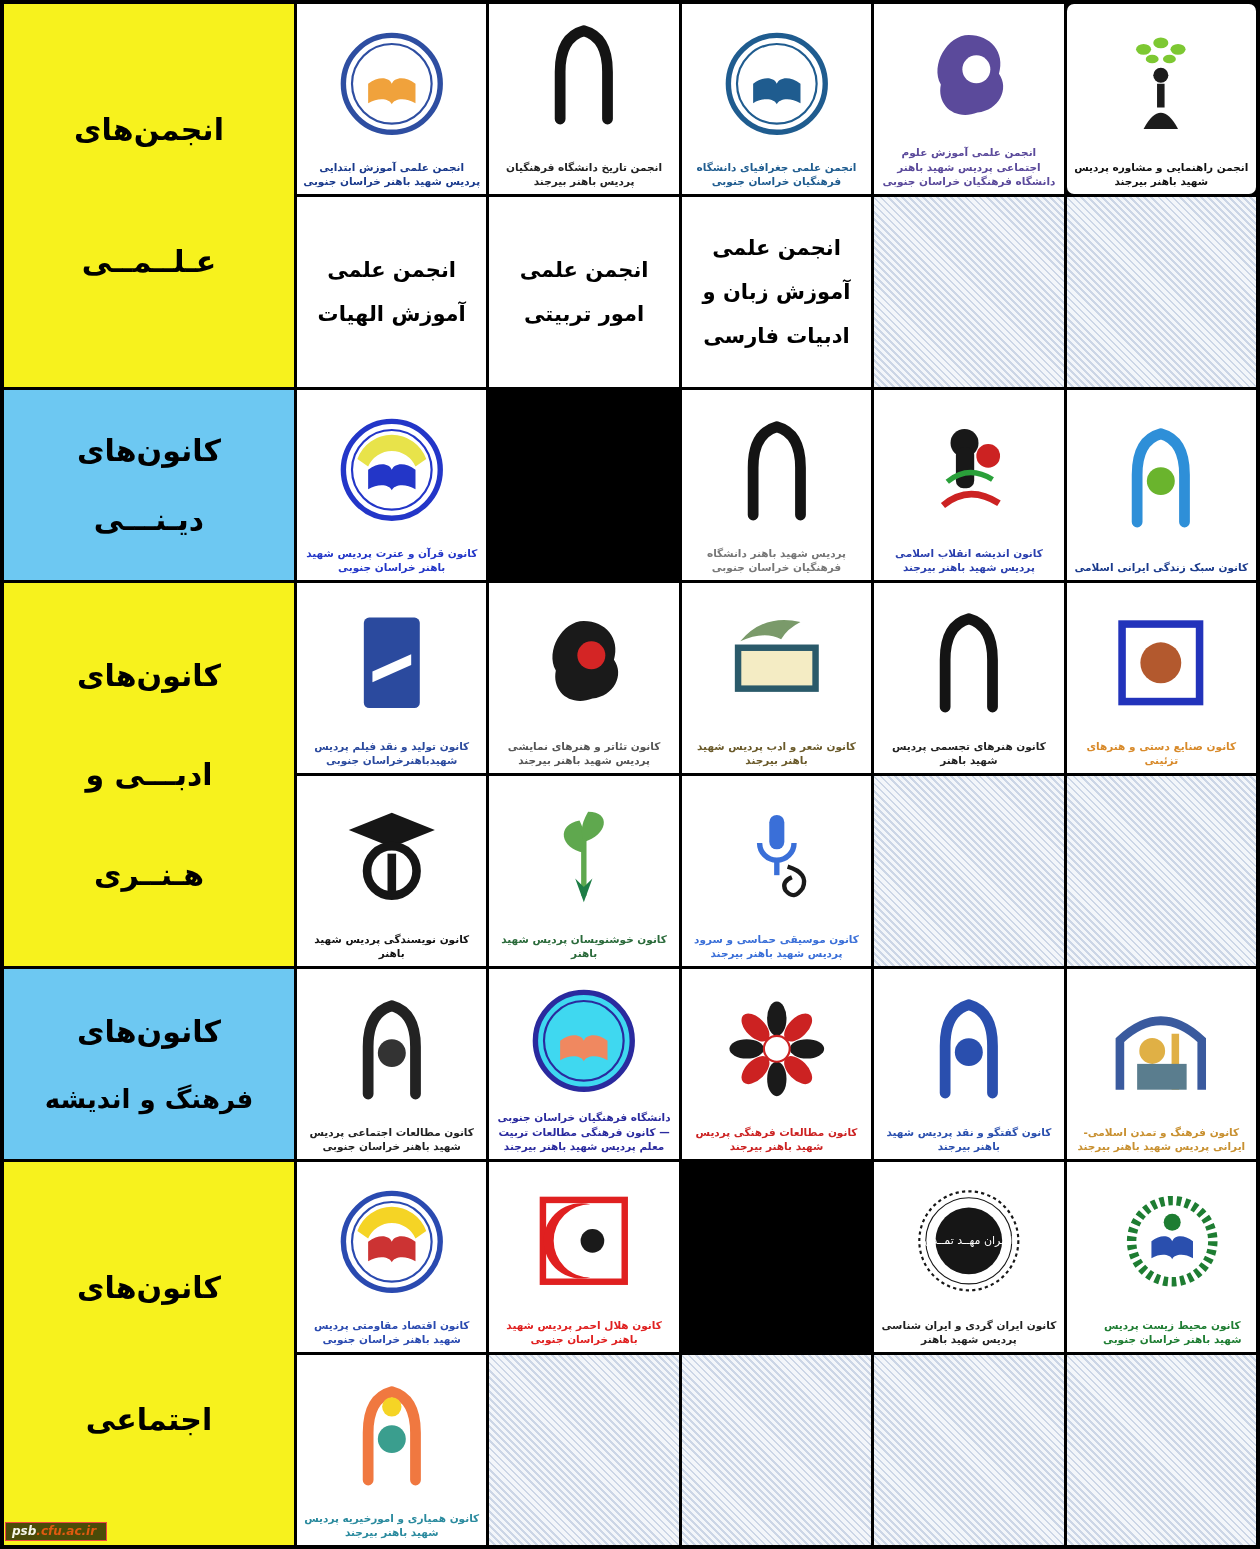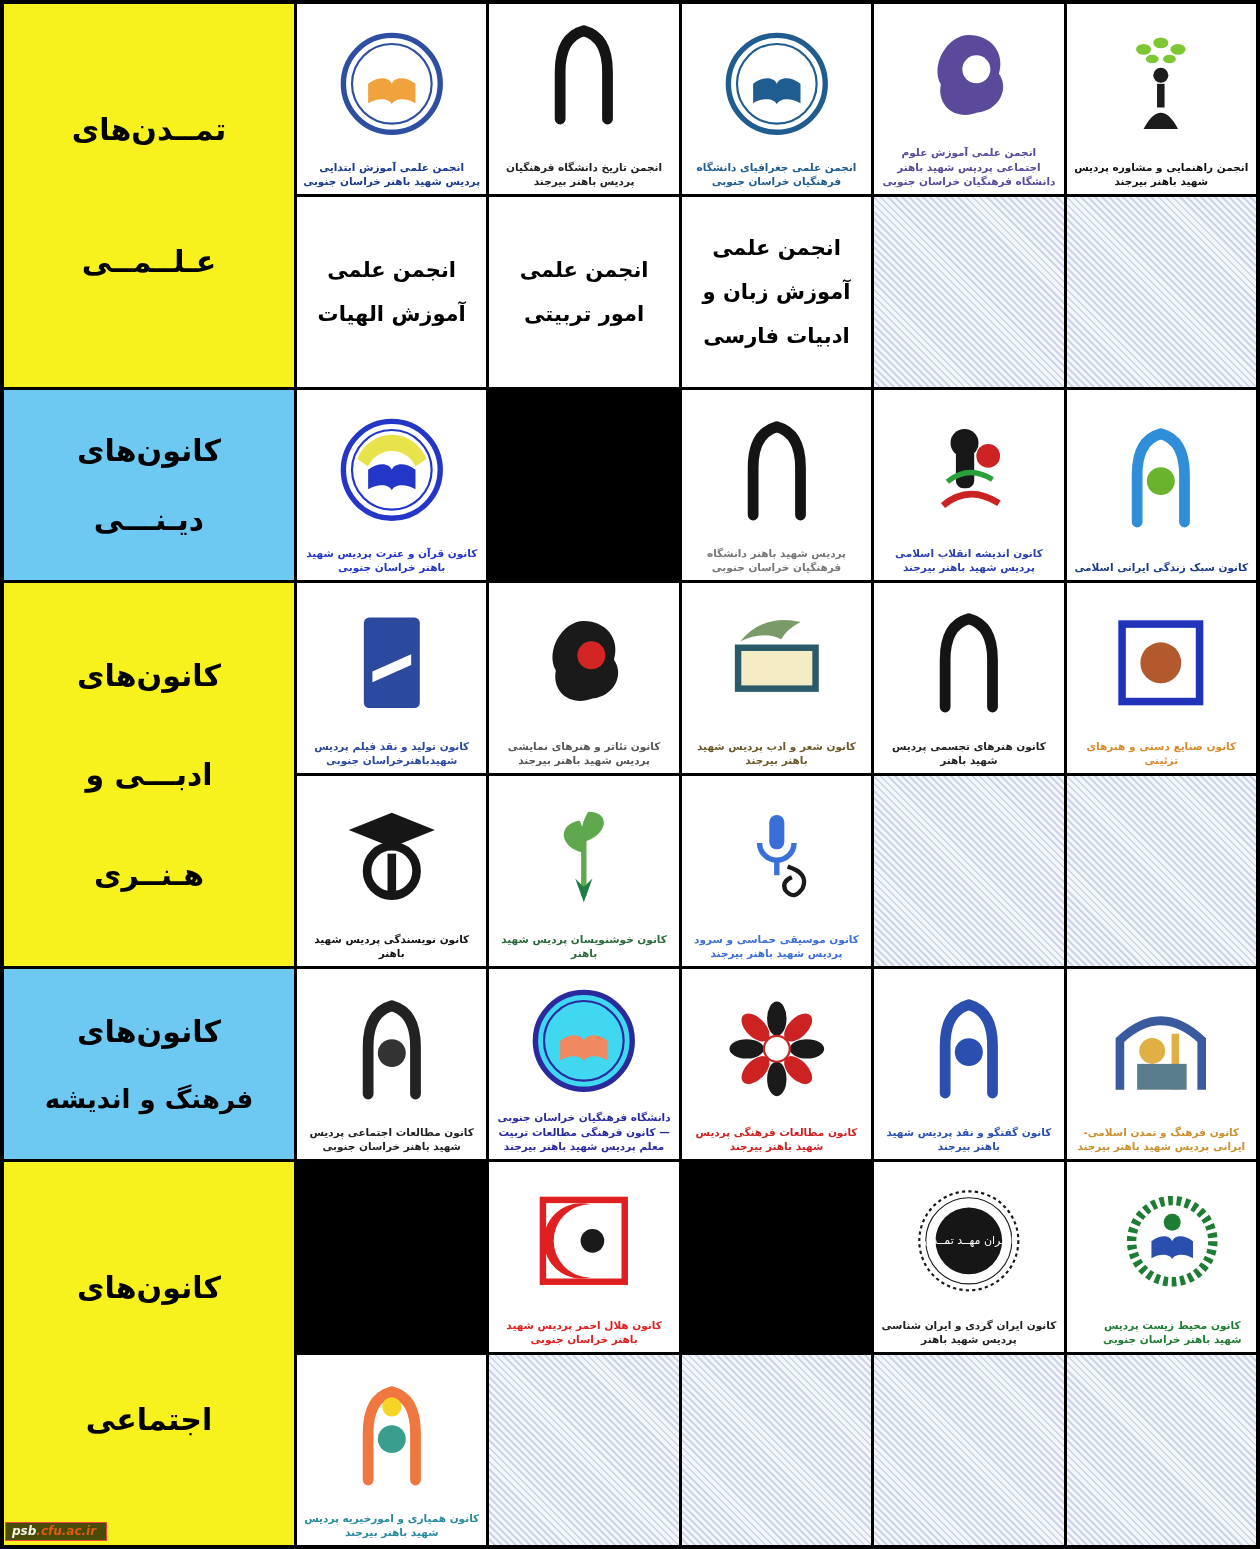--- a/index.html
+++ b/index.html
@@ -27,21 +27,21 @@
         padding:1px 10px 2px 6px;font-size:12px;font-style:italic;font-weight:bold;letter-spacing:0;}
   #watermark .wm-prefix{color:#f5f5e8;}
   #watermark .wm-suffix{color:#e05a10;}
 </style>
 </head>
 <body>
 
 <div id="poster">
   <div id="grid">
       <div class="cell section-header" style="background: rgb(247, 242, 29); grid-area: 1 / 1 / span 2;">
-        <div class="hline">تمــدن‌های</div>
+        <div class="hline">انجمن‌های</div>
         <div class="hline">عـلــمــی</div>
       </div>
       <div class="cell logo-cell" style="grid-area: 1 / 2;">
         <div class="emblem">
           <svg viewBox="0 0 100 100">
             <circle cx="50" cy="50" r="45" fill="#ffffff" stroke="#2e4ea1" stroke-width="5"></circle>
             <circle cx="50" cy="50" r="37" fill="none" stroke="#2e4ea1" stroke-width="2"></circle>
             <path d="M28,50C38,42 48,44 50,50C52,44 62,42 72,50L72,68C62,62 52,64 50,69C48,64 38,62 28,68Z" fill="#f0a23c"></path>
           </svg>
         </div>
@@ -67,21 +67,21 @@
       </div>
       <div class="cell logo-cell" style="grid-area: 1 / 5;">
         <div class="emblem">
           <svg viewBox="0 0 100 100">
             <path d="M50,12C70,12 84,28 78,48C88,62 78,82 58,84C38,92 20,78 24,58C14,40 30,12 50,12Z" fill="#5b4a9b"></path>
             <circle cx="57" cy="44" r="13" fill="#ffffff"></circle>
           </svg>
         </div>
         <div class="caption" style="color: rgb(91, 74, 155);">انجمن علمی آموزش علوم اجتماعی پردیس شهید باهنر دانشگاه فرهنگیان خراسان جنوبی</div>
       </div>
-      <div class="cell logo-cell" style="grid-area: 1 / 6;">
+      <div class="cell logo-cell" style="grid-area: 1 / 6; border-radius: 7px;">
         <div class="emblem">
           <svg viewBox="0 0 100 100">
             <g fill="#7dc832">
               <ellipse cx="34" cy="18" rx="7" ry="5"></ellipse>
               <ellipse cx="50" cy="12" rx="7" ry="5"></ellipse>
               <ellipse cx="66" cy="18" rx="7" ry="5"></ellipse>
               <ellipse cx="42" cy="27" rx="6" ry="4"></ellipse>
               <ellipse cx="58" cy="27" rx="6" ry="4"></ellipse>
             </g>
             <circle cx="50" cy="42" r="7" fill="#1c1c1c"></circle>
@@ -295,20 +295,31 @@
             <rect x="60" y="36" width="7" height="52" fill="#e0b045"></rect>
             <rect x="28" y="64" width="46" height="24" fill="#5a7d8e"></rect>
           </svg>
         </div>
         <div class="caption" style="color: rgb(200, 144, 48);">کانون فرهنگ و تمدن اسلامی-ایرانی پردیس شهید باهنر بیرجند</div>
       </div>
       <div class="cell section-header" style="background: rgb(247, 242, 29); grid-area: 7 / 1 / span 2;">
         <div class="hline">کانون‌های</div>
         <div class="hline">اجتماعی</div>
       </div>
+      <div class="cell logo-cell" style="grid-area: 7 / 2;">
+        <div class="emblem">
+          <svg viewBox="0 0 100 100">
+            <circle cx="50" cy="50" r="45" fill="#ffffff" stroke="#2a4ab0" stroke-width="5"></circle>
+            <circle cx="50" cy="50" r="37" fill="none" stroke="#2a4ab0" stroke-width="2"></circle>
+            <path d="M18,40A34,34 0 0 1 82,40L72,47A24,24 0 0 0 28,47Z" fill="#f5d425"></path>
+            <path d="M28,50C38,42 48,44 50,50C52,44 62,42 72,50L72,68C62,62 52,64 50,69C48,64 38,62 28,68Z" fill="#cc3333"></path>
+          </svg>
+        </div>
+        <div class="caption" style="color: rgb(42, 74, 176);">کانون اقتصاد مقاومتی پردیس شهید باهنر خراسان جنوبی</div>
+      </div>
       <div class="cell logo-cell" style="grid-area: 7 / 3;">
         <div class="emblem">
           <svg viewBox="0 0 100 100">
             <rect x="12" y="12" width="76" height="76" fill="none" stroke="#e02020" stroke-width="6"></rect>
             <path d="M56,16A35,35 0 1 0 56,84A27,27 0 1 1 56,16Z" fill="#e02020"></path>
             <circle cx="58" cy="50" r="11" fill="#1a1a1a"></circle>
           </svg>
         </div>
         <div class="caption" style="color: rgb(224, 32, 32);">کانون هلال احمر پردیس شهید باهنر خراسان جنوبی</div>
       </div>

